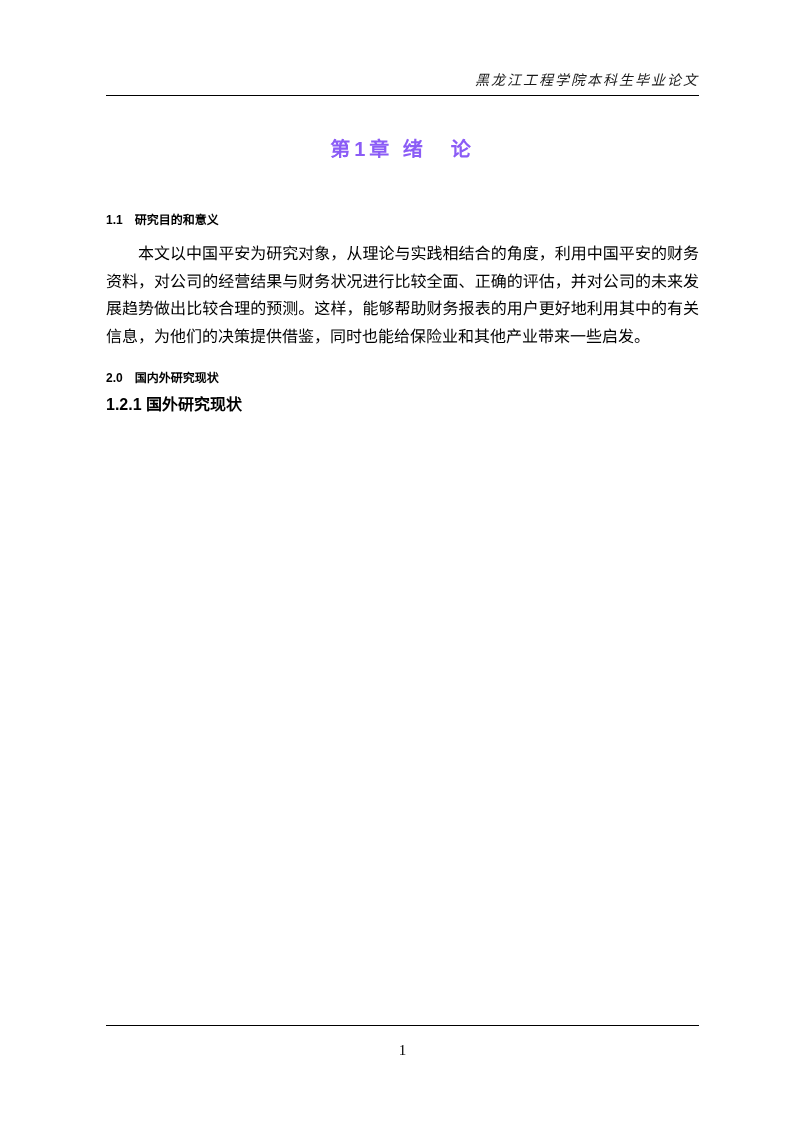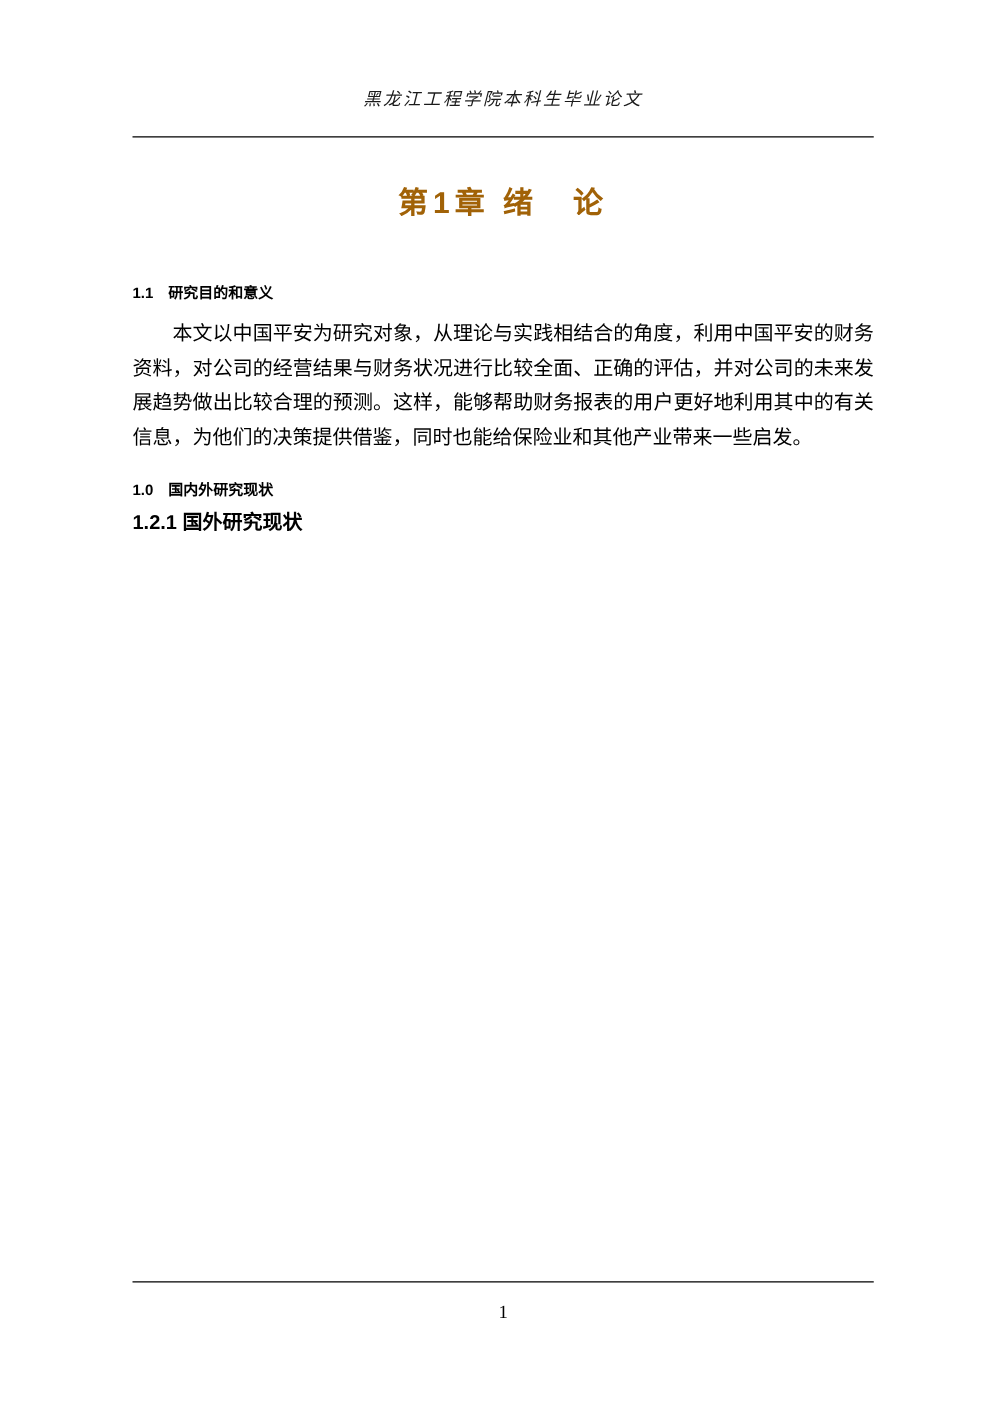--- a/index.html
+++ b/index.html
@@ -22,43 +22,43 @@
   .content {
     position: absolute;
     left: 106px;
     top: 0;
     width: 593px;
   }
 
   
   .running-header {
     padding-top: 72px;
-    padding-bottom: 19px;
+    padding-bottom: 5px;
     border-bottom: 1.5px solid #000000;
-    text-align: center;
+    text-align: right;
   }
   .running-header .header-text {
     font-family: "Liberation Serif", "DejaVu Serif", serif;
     font-style: italic;
     font-size: 14px;
     line-height: 18px;
     letter-spacing: 2px;
     color: #1a1a1a;
   }
 
   
   .chapter-title {
     margin-top: 38px;
     text-align: center;
     font-family: "Liberation Sans", "DejaVu Sans", sans-serif;
     font-weight: 700;
-    font-size: 24px;
+    font-size: 20px;
     line-height: 30px;
     letter-spacing: 4px;
-    color: #a16207;
+    color: #8b5cf6;
   }
 
   
   .h-section {
     margin-top: 44px;
     margin-bottom: 8px;
     font-family: "Liberation Sans", "DejaVu Sans", sans-serif;
     font-weight: 700;
     font-size: 12px;
     line-height: 24px;
@@ -125,21 +125,21 @@
       <div class="header-text">黑龙江工程学院本科生毕业论文</div>
     </div>
 
     <h1 class="chapter-title">第1章 绪　论</h1>
 
     <h2 class="h-section">1.1　研究目的和意义</h2>
 
 
     <p class="para">本文以中国平安为研究对象，从理论与实践相结合的角度，利用中国平安的财务资料，对公司的经营结果与财务状况进行比较全面、正确的评估，并对公司的未来发展趋势做出比较合理的预测。这样，能够帮助财务报表的用户更好地利用其中的有关信息，为他们的决策提供借鉴，同时也能给保险业和其他产业带来一些启发。</p>
 
-    <h2 class="h-section second">1.0　国内外研究现状</h2>
+    <h2 class="h-section second">2.0　国内外研究现状</h2>
 
     <h3 class="h-subsection">1.2.1 国外研究现状</h3>
 
 
 
 
   </div>
 
   <div class="footer-rule"></div>
 

